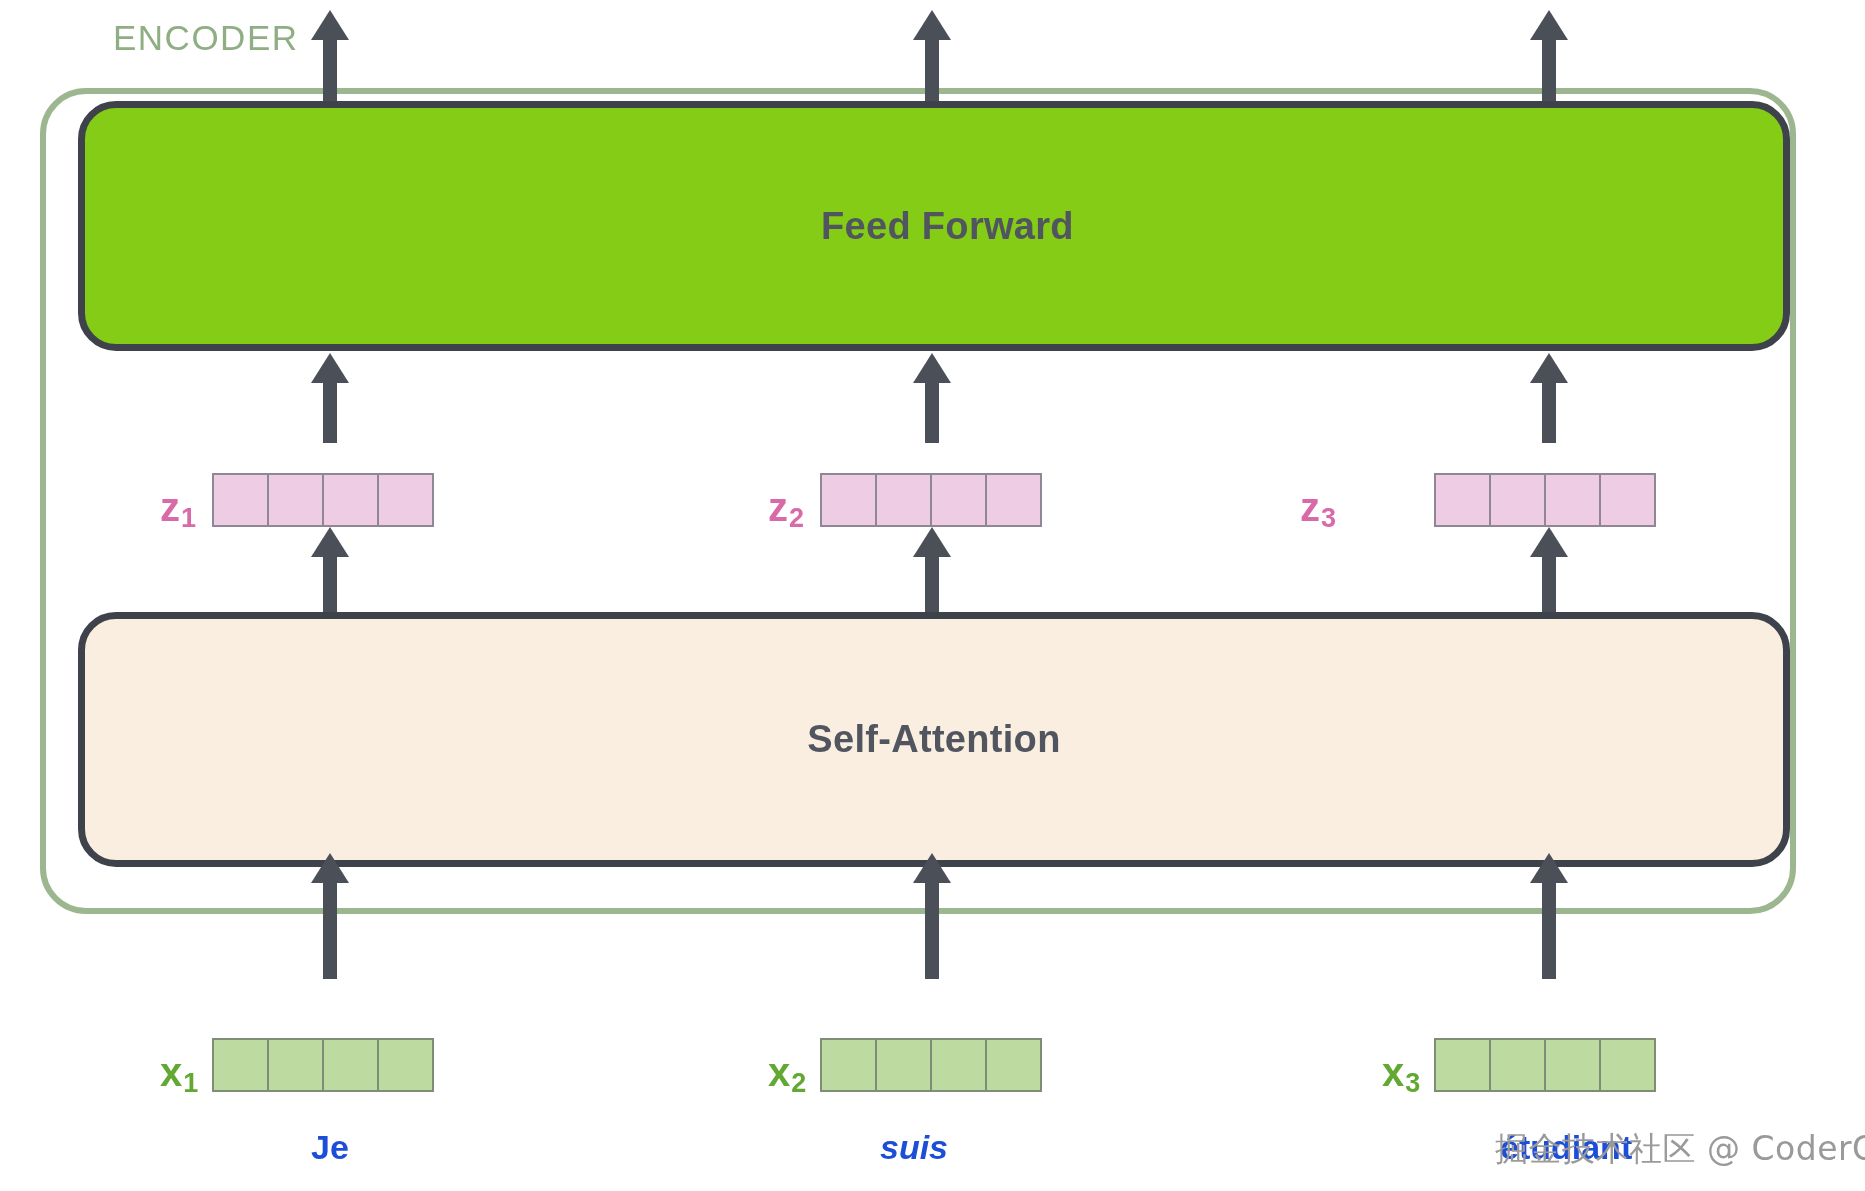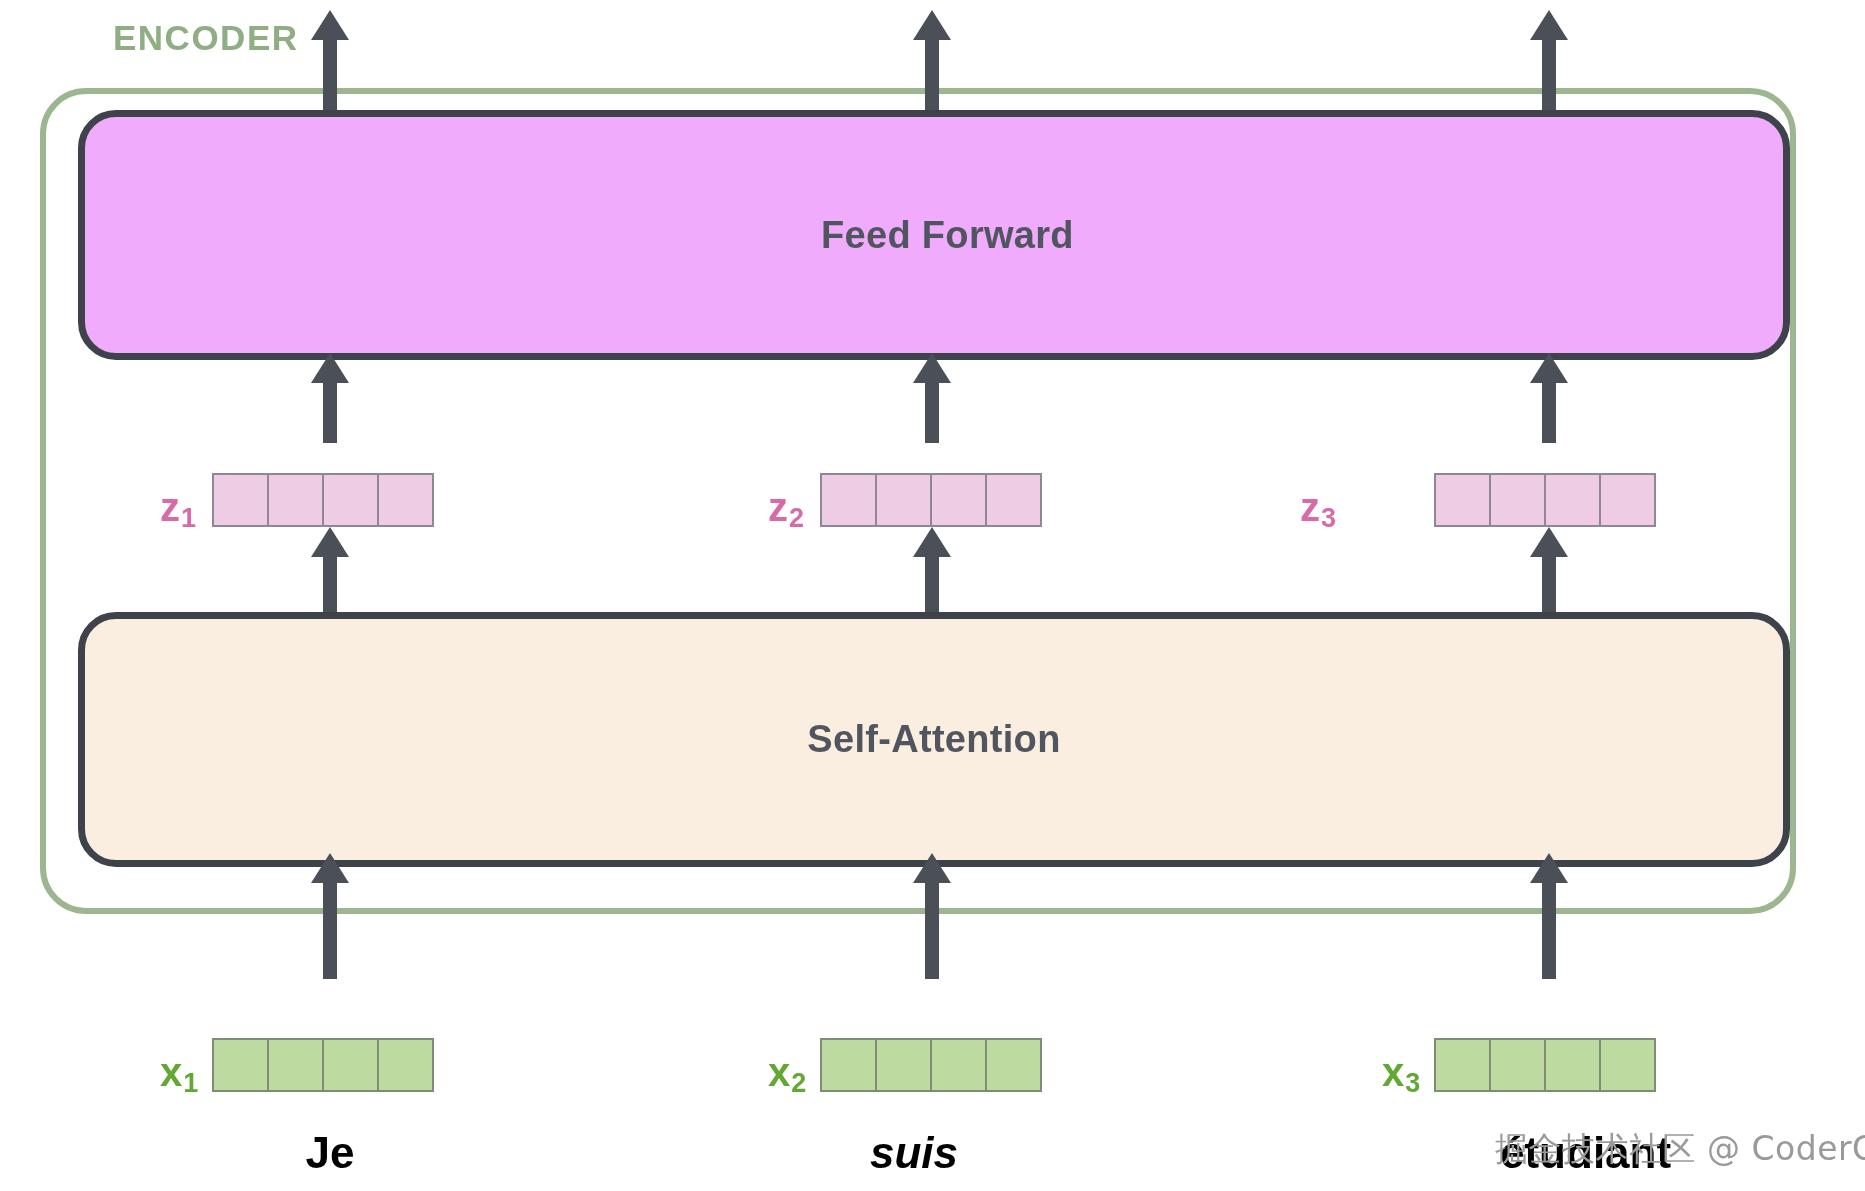--- a/index.html
+++ b/index.html
@@ -30,21 +30,21 @@
     box-sizing: border-box;
     background: transparent;
   }
   .encoder-label {
     position: absolute;
     left: 113px;
     top: 18px;
     font-size: 35px;
     letter-spacing: 1.5px;
     color: #8fae84;
-    font-weight: 700;
+    font-weight: 400;
     white-space: nowrap;
   }
 
   
   .layer-box {
     position: absolute;
     box-sizing: border-box;
     border: 7px solid #3e424b;
     border-radius: 38px;
     display: flex;
@@ -52,24 +52,24 @@
     justify-content: center;
   }
   .layer-box .layer-label {
     font-size: 38px;
     font-weight: 600;
     color: #50555f;
     letter-spacing: 0.3px;
   }
   .ff-box {
     left: 78px;
-    top: 110px;
+    top: 101px;
     width: 1712px;
     height: 250px;
-    background: #f0abfc;
+    background: #84cc16;
     padding-left: 27px;
   }
   .sa-box {
     left: 78px;
     top: 612px;
     width: 1712px;
     height: 255px;
     background: #faeee0;
   }
 
@@ -128,23 +128,23 @@
     position: relative;
     top: 6px;
     left: 1px;
   }
   .vec-label.z { color: #d96aa8; }
   .vec-label.x { color: #62a832; }
 
   
   .token-word {
     position: absolute;
-    font-size: 44px;
+    font-size: 34px;
     font-weight: 700;
-    color: #000000;
+    color: #1d4ed8;
     white-space: nowrap;
     text-align: center;
   }
 
   
   .watermark {
     position: absolute;
     left: 1495px;
     top: 1127px;
     font-size: 33px;

